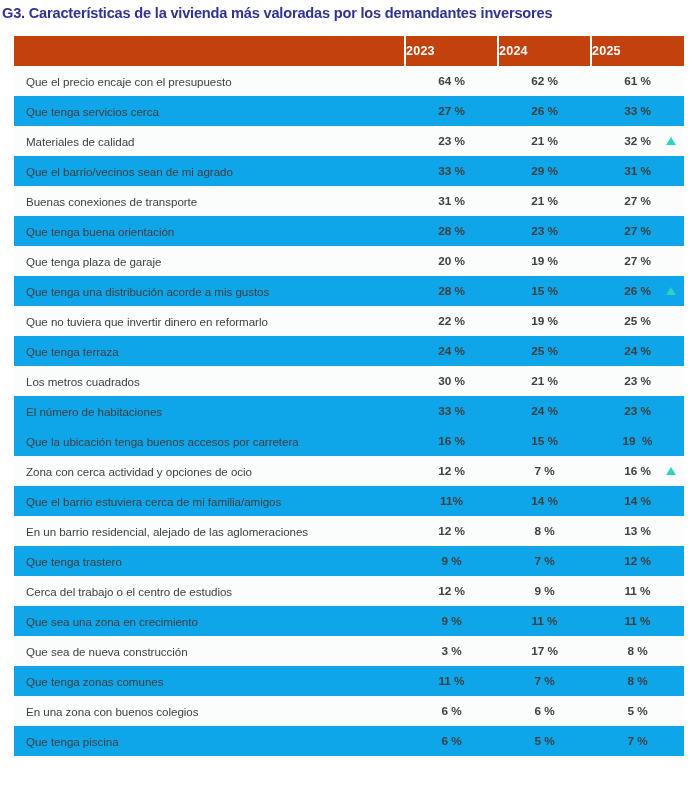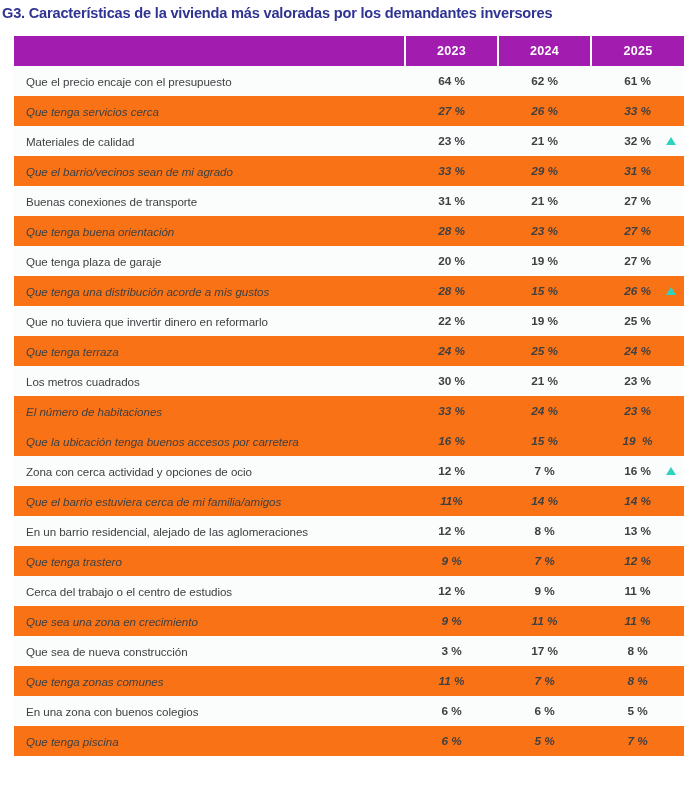--- a/index.html
+++ b/index.html
@@ -44,41 +44,41 @@
   table.data-table {
     border-collapse: collapse;
     width: 670px;
     table-layout: fixed;
   }
 
   table.data-table col.c-label { width: 391px; }
   table.data-table col.c-yr    { width: 93px; }
 
   thead th {
-    background: #a21caf;
+    background: #c2410c;
     color: #ffffff;
     font-size: 12.6px;
     font-weight: bold;
     height: 30px;
     padding: 0;
-    text-align: center;
+    text-align: left;
     vertical-align: middle;
     border-right: 2px solid #ffffff;
     letter-spacing: 0.2px;
   }
   thead th.th-label {
     border-right: 2px solid #ffffff;
   }
   thead th.th-last {
     border-right: none;
   }
 
   tbody tr { height: 20px; }
   tbody tr.row-odd  td { background: #fbfdfd; }
-  tbody tr.row-even td { background: #f97316; font-style: italic; }
+  tbody tr.row-even td { background: #0ea5e9; }
 
   tbody td {
     padding: 0;
     height: 30px;
     vertical-align: middle;
     color: #3f4042;
     font-size: 11.6px;
     letter-spacing: -0.05px;
   }
 

